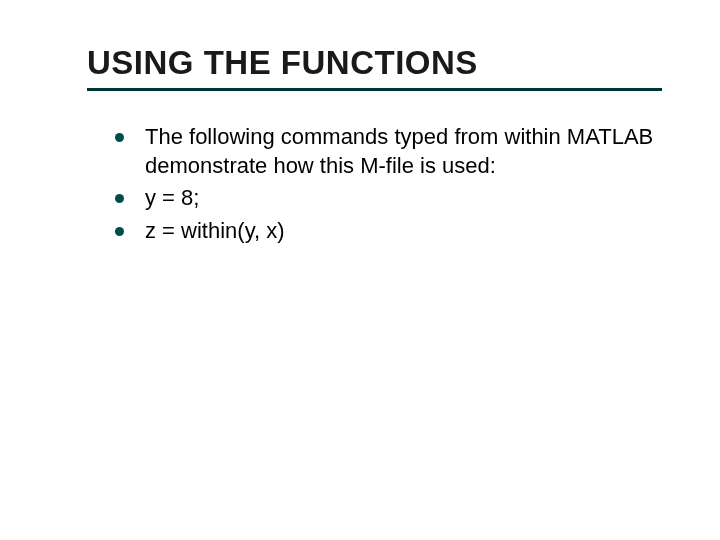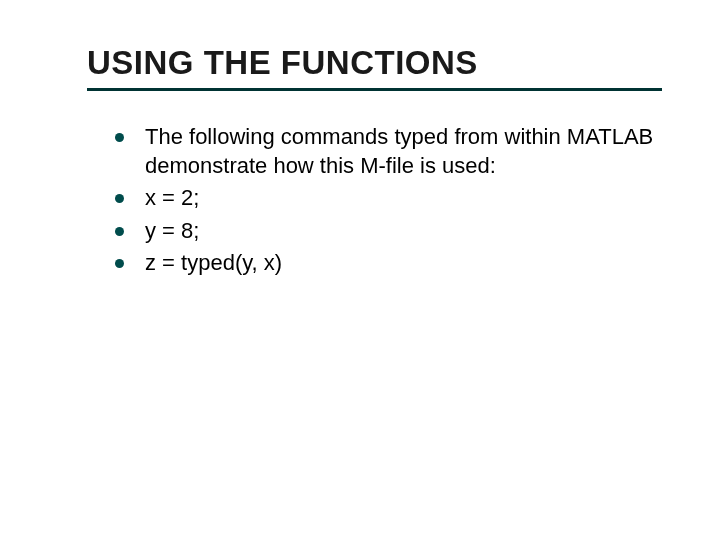--- a/index.html
+++ b/index.html
@@ -55,17 +55,16 @@
     }
   </style>
 </head>
 <body>
 
 <div class="slide">
   <h1 class="title">USING THE FUNCTIONS</h1>
   <div class="underline"></div>
   <ul class="bullets">
     <li>The following commands typed from within MATLAB demonstrate how this M-file is used:</li>
-    <li>x = 2;</li>
     <li>y = 8;</li>
-    <li>z = typed(y, x)</li>
+    <li>z = within(y, x)</li>
   </ul>
 </div>
 
 </body></html>

